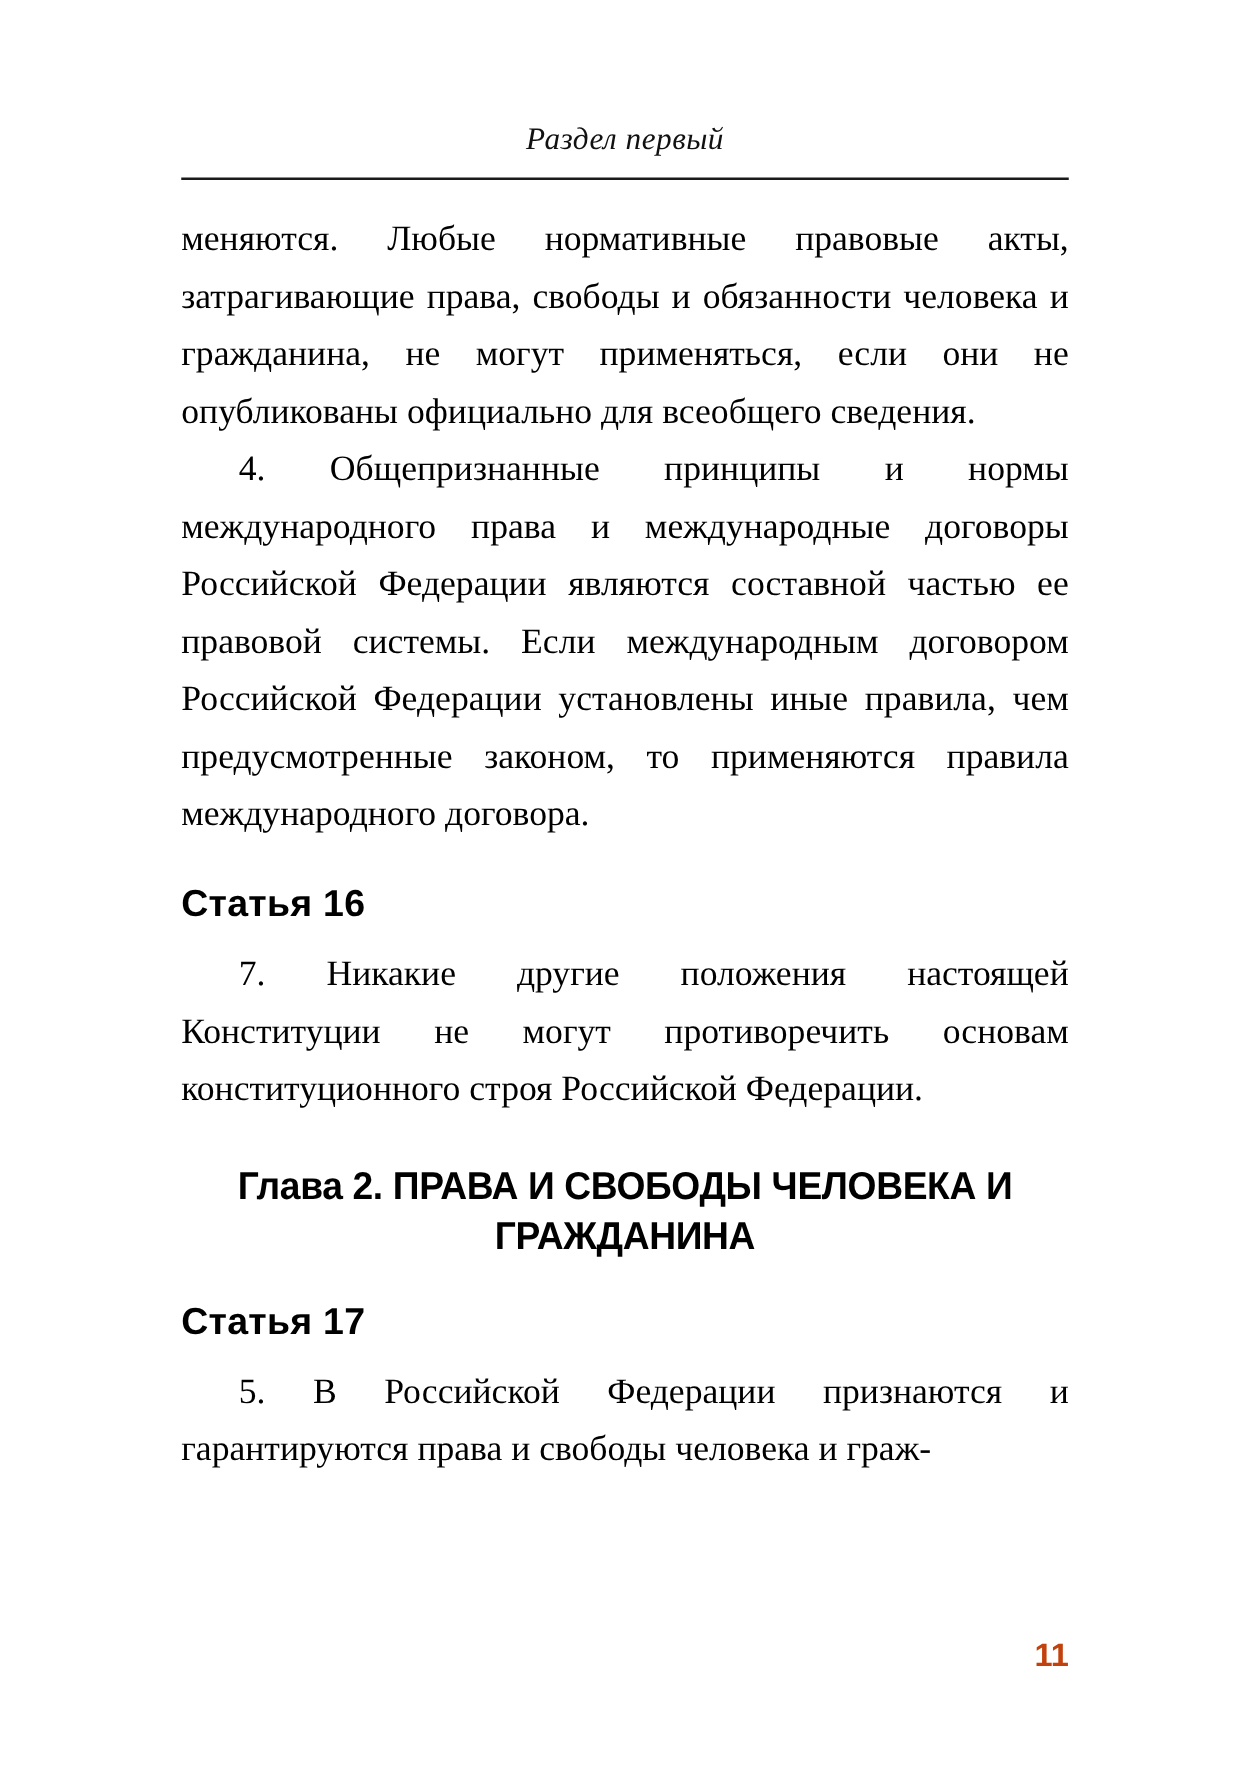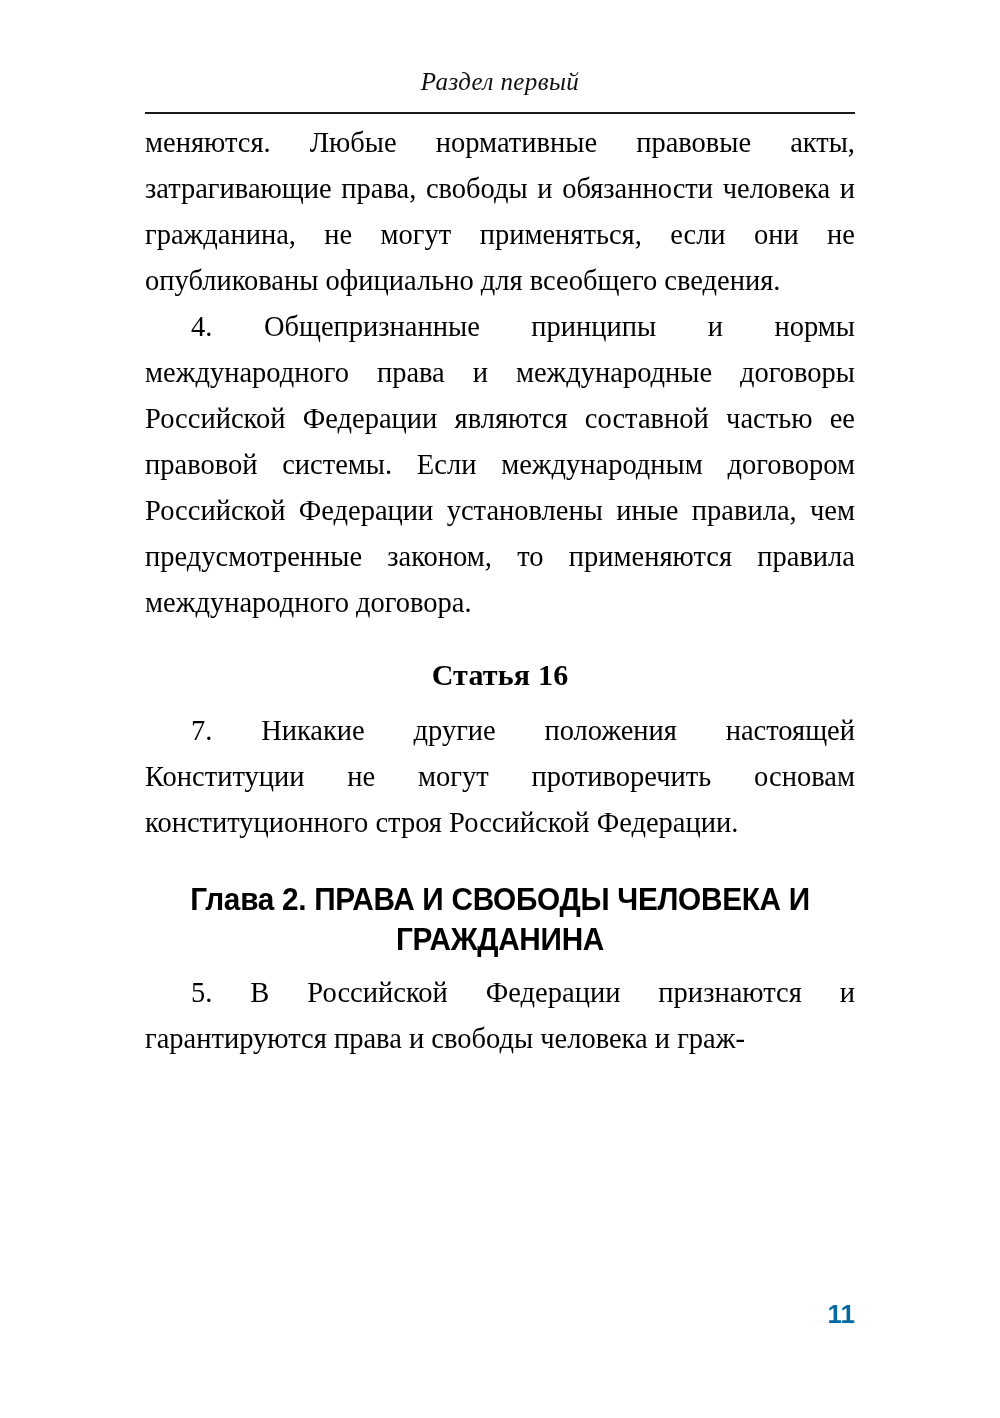--- a/index.html
+++ b/index.html
@@ -23,73 +23,72 @@
     top: 0;
     width: 710px;
     height: 1418px;
   }
   .running-head {
     text-align: center;
     font-family: "Liberation Serif", serif;
     font-style: italic;
     font-size: 25px;
     letter-spacing: 0.4px;
-    padding-top: 68px;
+    padding-top: 98px;
     color: #111111;
   }
   .head-rule {
     margin-top: 16px;
     border-top: 2px solid #1a1a1a;
     width: 100%;
   }
   .body-text {
-    margin-top: 6px;
+    margin-top: 25px;
   }
   p.para {
     margin: 0;
     font-family: "Liberation Serif", serif;
     font-size: 28.5px;
     line-height: 46px;
     text-align: justify;
     text-justify: inter-word;
     hyphens: manual;
   }
   p.para.indent {
     text-indent: 46px;
   }
   p.para + p.para {
     margin-top: 0;
   }
   h2.article-title {
-    font-family: Liberation Serif, serif;
+    font-family: Liberation Sans, sans-serif;
     font-weight: bold;
     font-size: 30px;
-    text-align: center;
     margin: 32px 0 16px 0;
     letter-spacing: 0.2px;
   }
   h1.chapter-title {
     font-family: "Liberation Sans", sans-serif;
     font-weight: bold;
     font-size: 31px;
     line-height: 40px;
     text-align: center;
     margin: 34px 0 10px 0;
     letter-spacing: -0.3px;
     transform: scaleX(0.96);
     transform-origin: center;
   }
   .page-number {
     position: absolute;
     right: 0;
-    bottom: 88px;
+    bottom: 78px;
     font-family: "Liberation Sans", sans-serif;
     font-weight: bold;
     font-size: 26px;
-    color: #0369a1;
+    color: #c2410c;
   }
 </style>
 </head>
 <body>
 
 <div class="page">
   <div class="content">
 
     <div class="running-head">Раздел первый</div>
     <div class="head-rule"></div>
@@ -100,20 +99,21 @@
 
       <p class="para indent">4. Общепризнанные принципы и нормы международного права и международные договоры Российской Федерации являются составной частью ее правовой системы. Если международным договором Российской Федерации установлены иные правила, чем предусмотренные законом, то применяются правила международного договора.</p>
 
       <h2 class="article-title">Статья 16</h2>
 
 
       <p class="para indent">7. Никакие другие положения настоящей Конституции не могут противоречить основам конституционного строя Российской Федерации.</p>
 
       <h1 class="chapter-title">Глава 2. ПРАВА И СВОБОДЫ ЧЕЛОВЕКА И ГРАЖДАНИНА</h1>
 
+      <h2 class="article-title">Статья 17</h2>
 
       <p class="para indent">5. В Российской Федерации признаются и гарантируются права и свободы человека и граж-</p>
 
     </div>
 
     <div class="page-number">11</div>
   </div>
 </div>
 
 </body></html>

